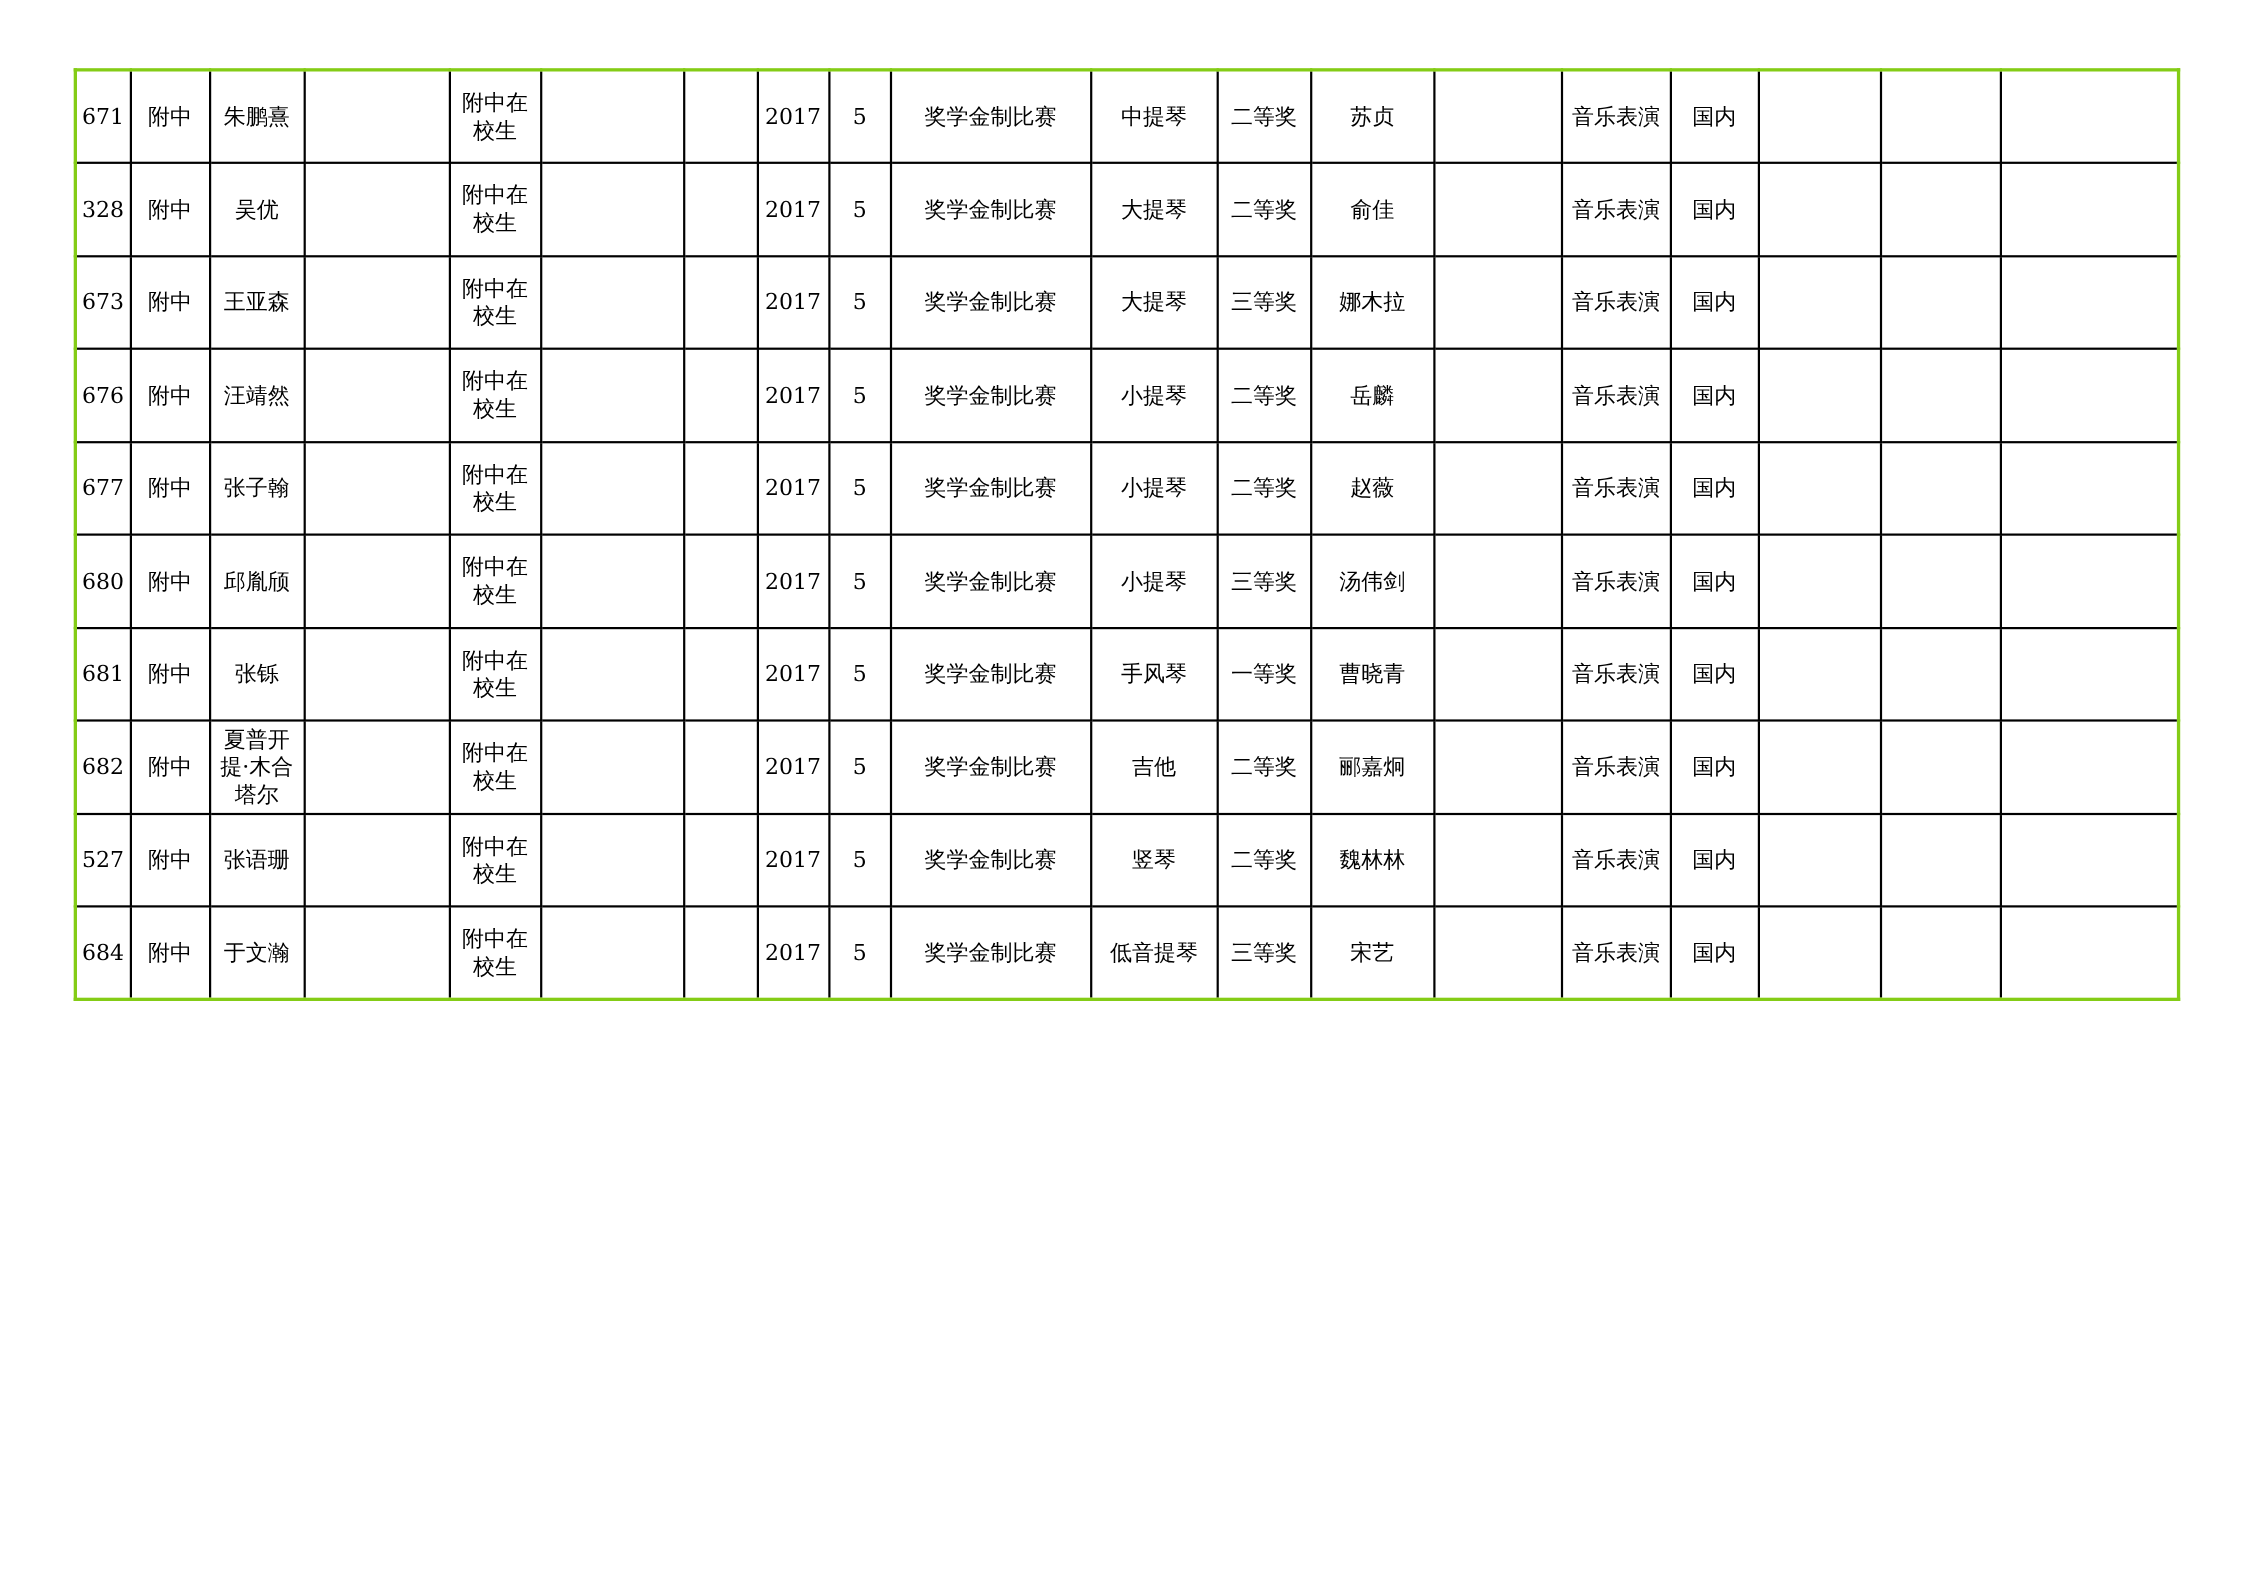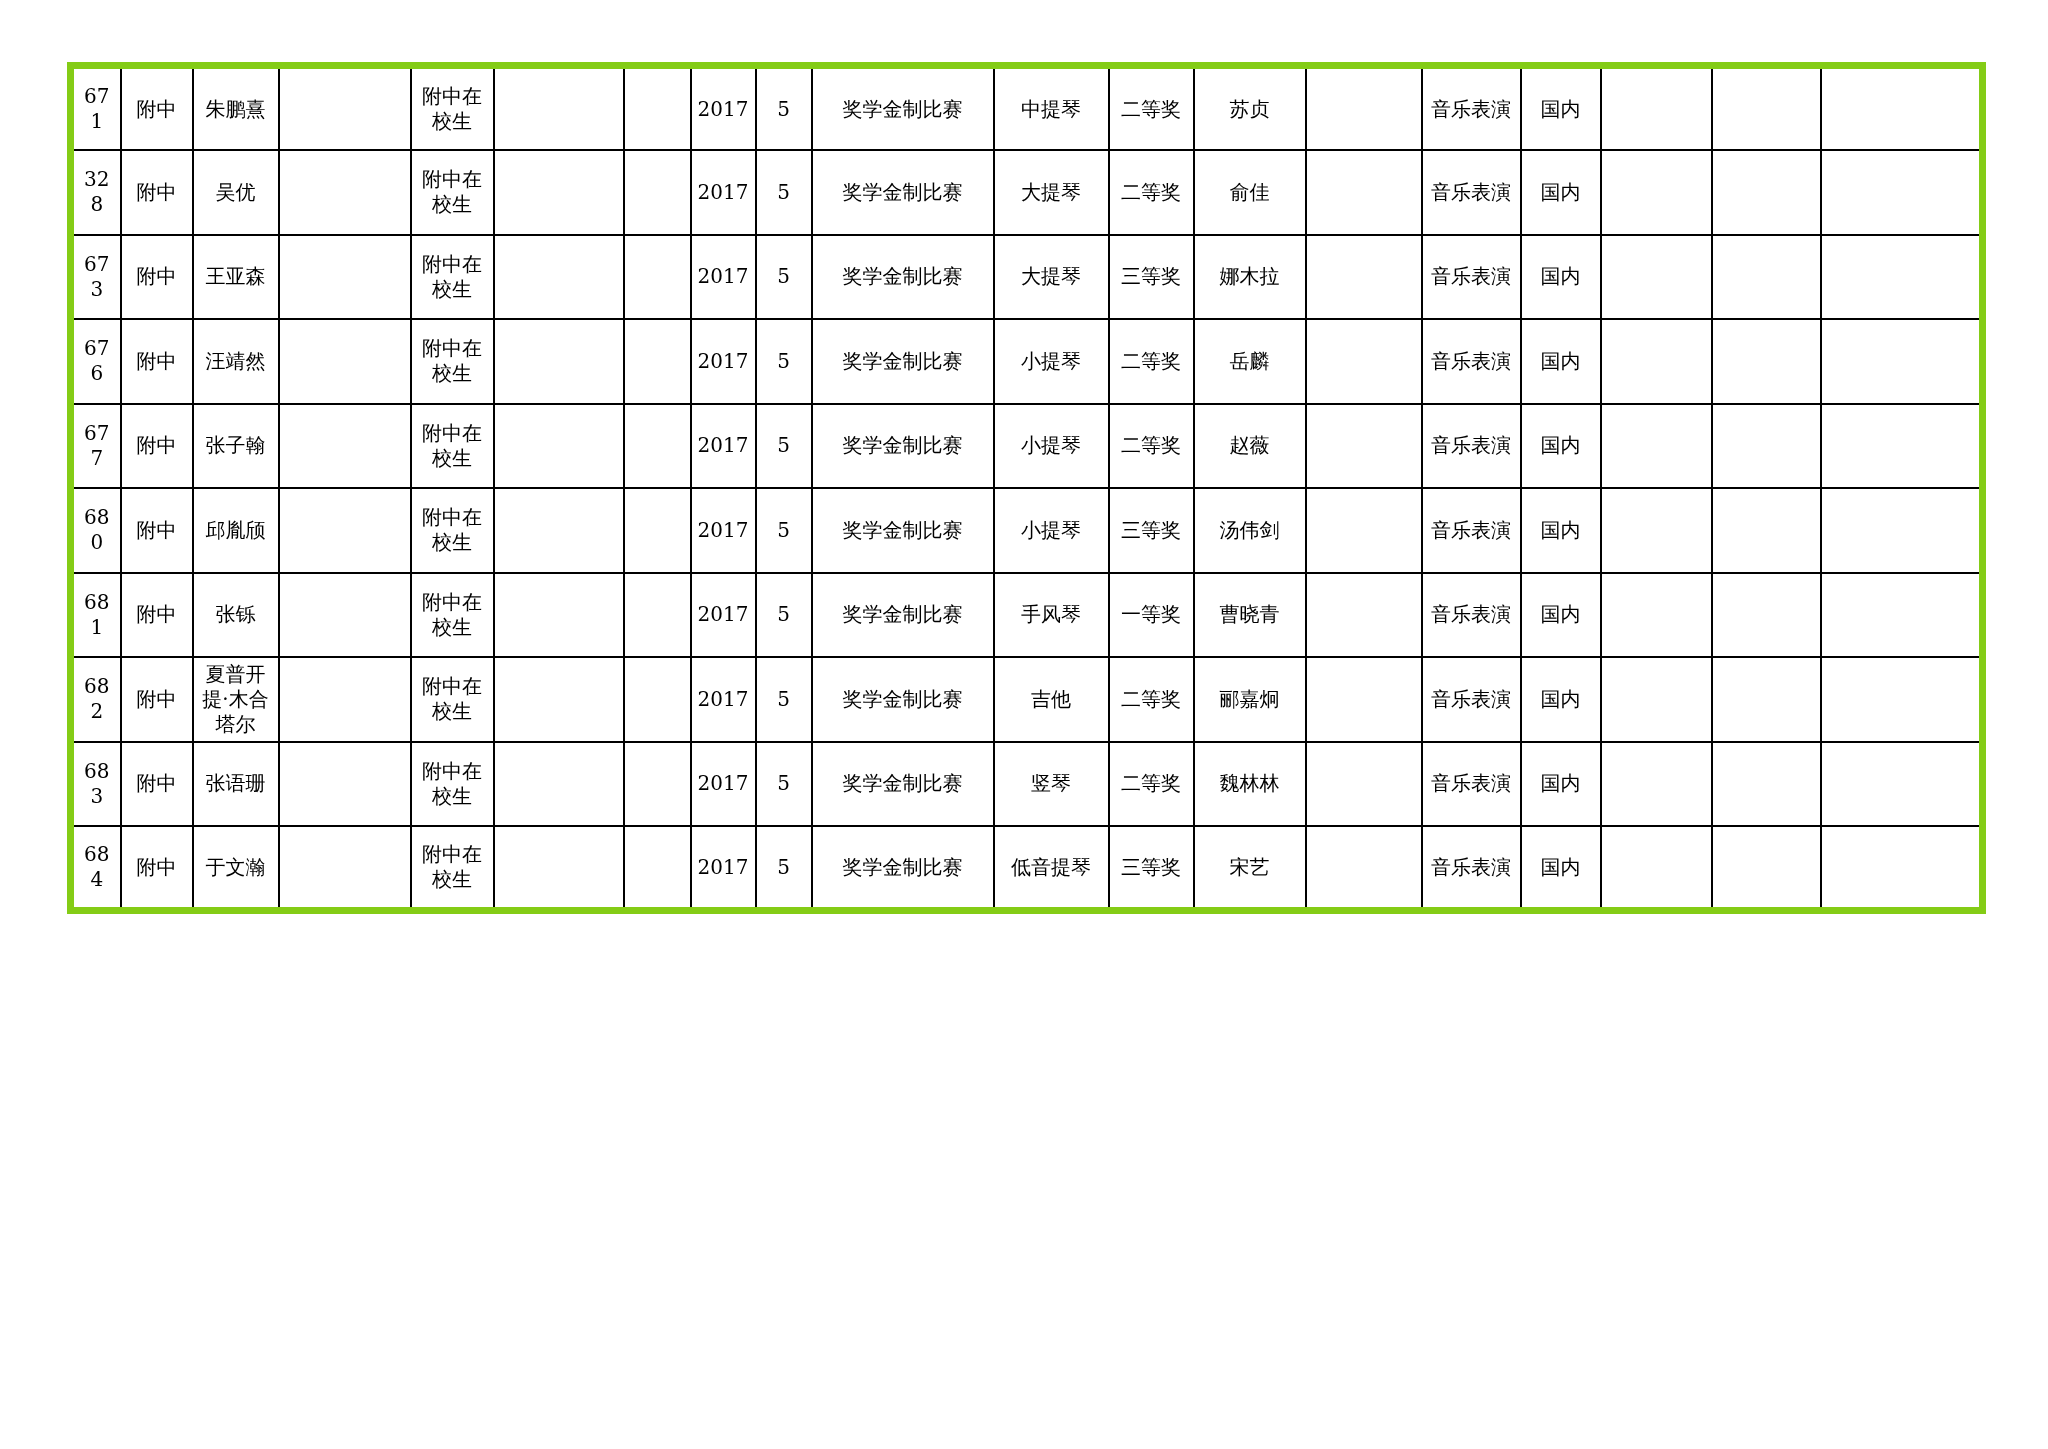--- a/index.html
+++ b/index.html
@@ -17,21 +17,21 @@
   }
   .sheet {
     position: absolute;
     left: 67px;
     top: 62px;
   }
   table.grid {
     border-collapse: collapse;
     table-layout: fixed;
     width: 1912px;
-    border: 7px solid #84cc16;
+    border: 3px solid #84cc16;
   }
   table.grid td {
     border: 2px solid #000000;
     box-sizing: border-box;
     height: 84.5px;
     padding: 2px 4px;
     text-align: center;
     vertical-align: middle;
     font-size: 20px;
     line-height: 25px;
@@ -228,21 +228,21 @@
           <td>二等奖</td>
           <td>郦嘉炯</td>
           <td></td>
           <td>音乐表演</td>
           <td>国内</td>
           <td></td>
           <td></td>
           <td></td>
         </tr>
         <tr>
-          <td>683</td>
+          <td>527</td>
           <td>附中</td>
           <td>张语珊</td>
           <td></td>
           <td>附中在校生</td>
           <td></td>
           <td></td>
           <td>2017</td>
           <td>5</td>
           <td>奖学金制比赛</td>
           <td>竖琴</td>

